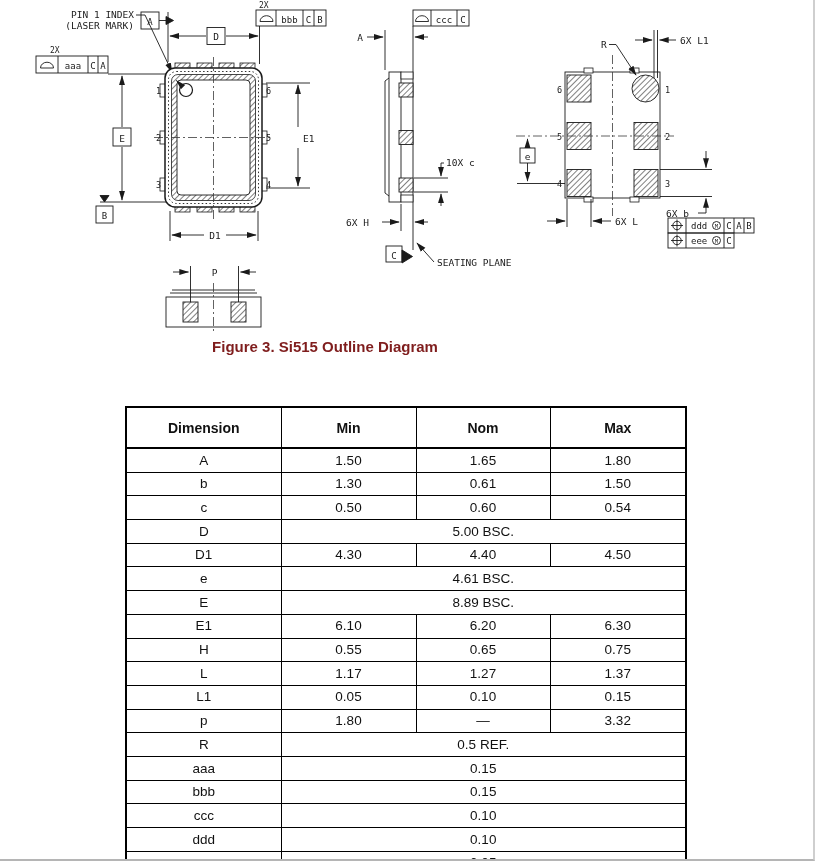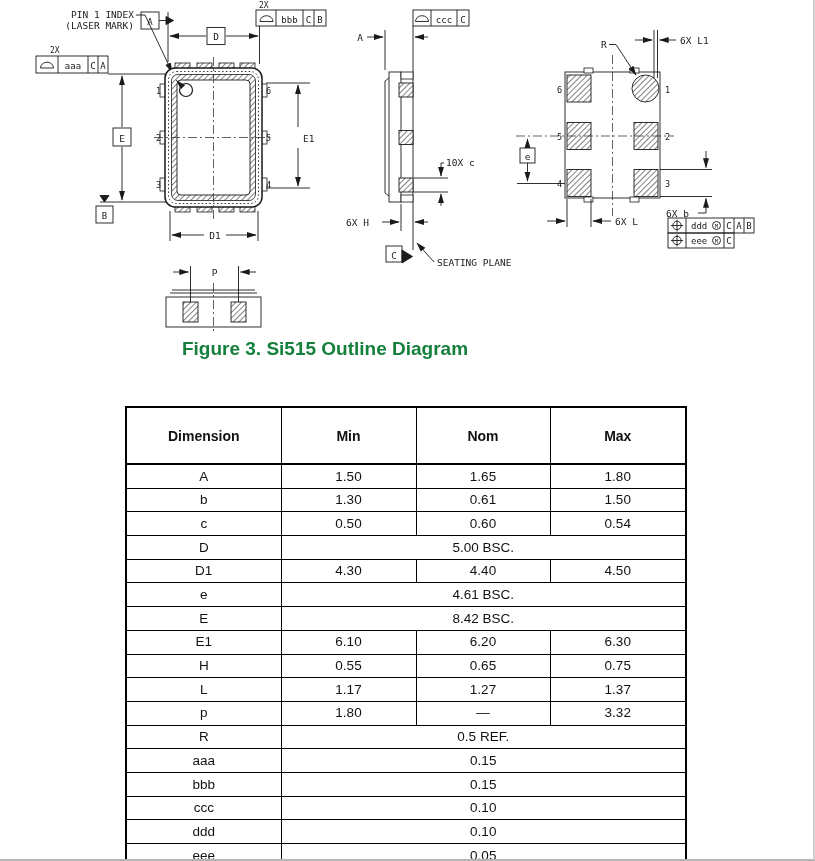--- a/index.html
+++ b/index.html
@@ -10,36 +10,36 @@
   }
   svg{position:absolute;left:0;top:0;}
   svg text{font-family:"DejaVu Sans Mono",monospace;font-size:9.5px;fill:#1a1a1a;stroke:none;}
   svg text.sm{font-size:8px;}
   svg text.pin{font-size:8.5px;}
   svg text.fcf{font-size:9px;}
   svg text.mod{font-size:5.5px;}
   .cl{stroke-dasharray:9 3 2 3;stroke-width:0.8;stroke:#3a3a3a;}
   .caption,.tabletitle{
     position:absolute;left:0;width:650px;text-align:center;
-    font-weight:bold;font-size:19px;color:#15803d;
+    font-weight:bold;font-size:15px;color:#7f1d1d;
   }
   .caption{top:338px;}
   .tabletitle{top:376px;}
   table.dims{
     position:absolute;left:125px;top:406px;width:560px;
     border-collapse:collapse;table-layout:fixed;
     font-size:13.5px;color:#111;background:#fff;
   }
   table.dims col.c0{width:155px;}
   table.dims col.c1{width:135px;}
   table.dims col.c2{width:134px;}
   table.dims col.c3{width:136px;}
   table.dims th{
     border:1px solid #000;border-bottom:2px solid #000;
-    font-weight:bold;font-size:14px;height:23px;padding:16px;text-align:center;
+    font-weight:bold;font-size:14px;height:23px;padding:8px;text-align:center;
   }
   table.dims td{
     border:1px solid #000;height:22.7px;padding:0;text-align:center;
     vertical-align:middle;line-height:1;
   }
   table.dims{border:2px solid #000;}
 </style>
 </head>
 <body>
 
@@ -334,41 +334,47 @@
           <td>4.30</td>
           <td>4.40</td>
           <td>4.50</td>
         </tr>
     <tr>
           <td>e</td>
           <td colspan="3">4.61 BSC.</td>
         </tr>
     <tr>
           <td>E</td>
-          <td colspan="3">8.42 BSC.</td>
+          <td colspan="3">8.89 BSC.</td>
         </tr>
     <tr>
           <td>E1</td>
           <td>6.10</td>
           <td>6.20</td>
           <td>6.30</td>
         </tr>
     <tr>
           <td>H</td>
           <td>0.55</td>
           <td>0.65</td>
           <td>0.75</td>
         </tr>
     <tr>
           <td>L</td>
           <td>1.17</td>
           <td>1.27</td>
           <td>1.37</td>
         </tr>
     <tr>
+          <td>L1</td>
+          <td>0.05</td>
+          <td>0.10</td>
+          <td>0.15</td>
+        </tr>
+    <tr>
           <td>p</td>
           <td>1.80</td>
           <td>—</td>
           <td>3.32</td>
         </tr>
     <tr>
           <td>R</td>
           <td colspan="3">0.5 REF.</td>
         </tr>
     <tr>

